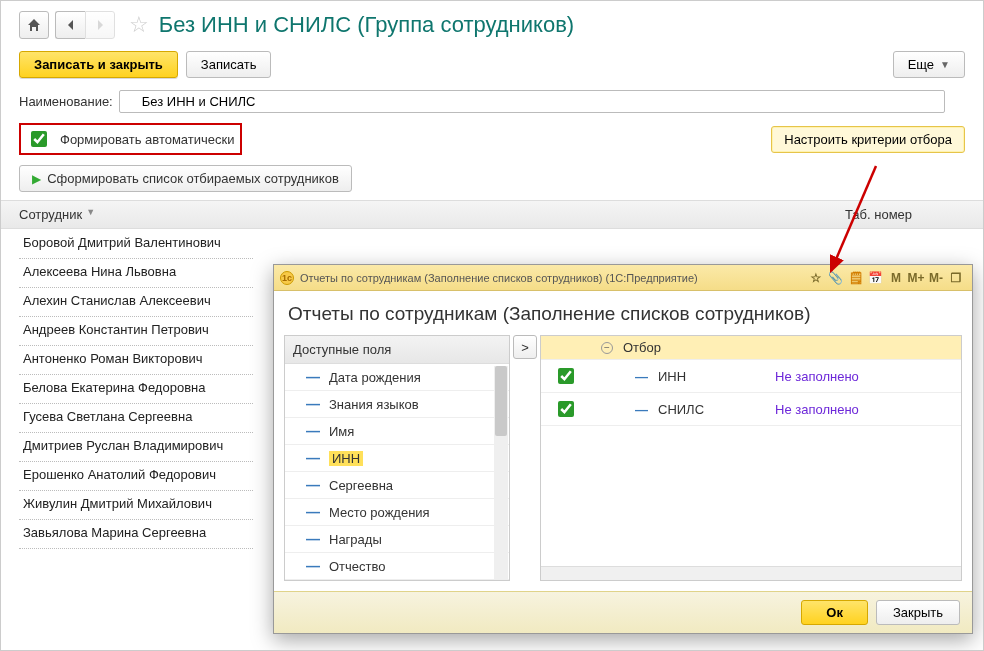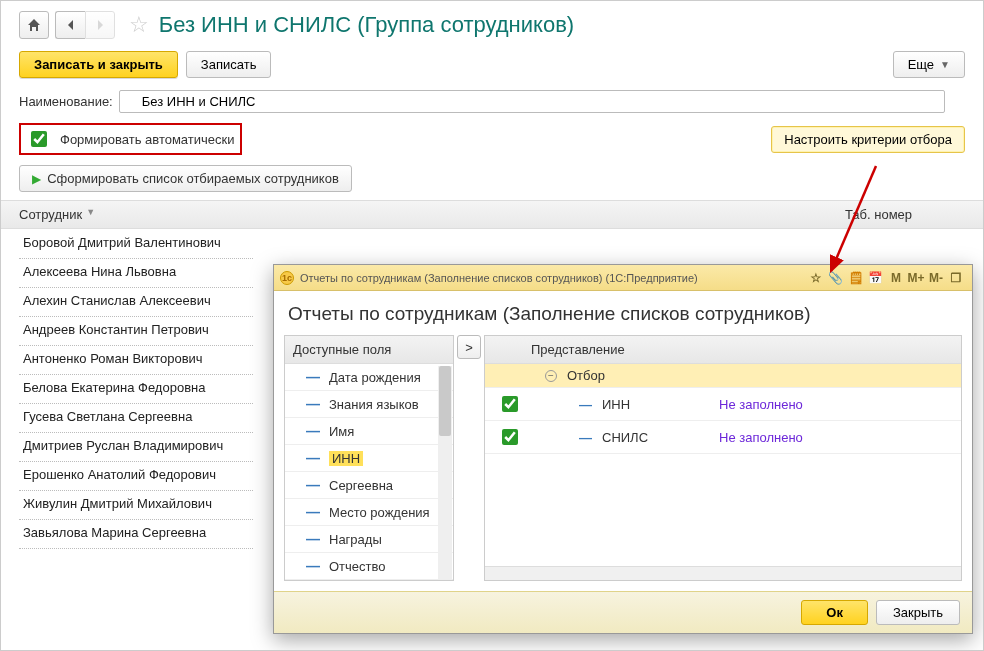--- a/index.html
+++ b/index.html
@@ -36,21 +36,21 @@
   .emp-list { padding: 4px 18px; width: 270px; }
   .emp-row { padding:5px 4px 8px 4px; border-bottom:1px dotted #bcbcbc; color:#222; cursor:default;}
   .emp-row:first-child{ padding-top:2px;}
   .popup { position:absolute; left:272px; top:263px; width:700px; height:370px; border:1px solid #999; background:#fff; box-shadow:0 6px 20px rgba(0,0,0,0.35); display:flex; flex-direction:column;}
   .popup-titlebar { height:26px; background:linear-gradient(#fbe9a8,#f5dd88); border-bottom:1px solid #d8c06a; display:flex; align-items:center; padding:0 6px; font-size:11px; color:#555;}
   .popup-titlebar .logo{ width:14px; height:14px; border-radius:50%; background:#f7c948; border:1px solid #cc9a00; margin-right:6px; display:flex;align-items:center;justify-content:center;font-size:9px;font-weight:bold;color:#a56b00;}
   .popup-titlebar .ttl{flex:1;}
   .popup-titlebar .ticon { width:20px; text-align:center; cursor:pointer; font-size:12px; color:#7a6a2a; font-weight:bold;}
   .popup-head { padding:12px 14px 6px 14px; font-size:19px; color:#333;}
   .popup-body { flex:1; display:flex; gap:0; padding:4px 10px 10px 10px; overflow:hidden; position:relative;}
-  .avail-panel { width:170px; border:1px solid #ccc; display:flex; flex-direction:column;}
+  .avail-panel { width:226px; border:1px solid #ccc; display:flex; flex-direction:column;}
   .panel-header { background:linear-gradient(#f3f3f3,#e7e7e7); padding:6px 8px; border-bottom:1px solid #ddd; font-size:13px;}
   .avail-list { flex:1; overflow-y:auto; }
   .avail-row { display:flex; align-items:center; gap:8px; padding:5px 6px 5px 20px; border-bottom:1px solid #eee; cursor:default;}
   .avail-row .dash{ color:#3a7abc; font-weight:bold; font-size:14px; width:16px; text-align:center;}
   .avail-row.hl span.fld{ background:#ffe05a; padding:0 3px;}
   .scrollbar-stub{ position:absolute; right:1px; top:30px; bottom:1px; width:14px; background:#efefef; }
   .scrollbar-stub .thumb{ position:absolute; top:0; height:70px; left:1px; right:1px; background:#c9c9c9; border-radius:2px;}
   .mid-btn-col { width:30px; display:flex; flex-direction:column; align-items:center; padding-top:0px;}
   .move-btn { width:24px; height:24px; border:1px solid #bbb; background:linear-gradient(#fff,#eee); border-radius:3px; display:flex; align-items:center; justify-content:center; font-size:13px; cursor:pointer;}
   .filter-panel { flex:1; border:1px solid #ccc; position:relative; display:flex; flex-direction:column;}
@@ -202,25 +202,20 @@
             </div>
           </div>
         <div class="scrollbar-stub">
             <div class="thumb"></div>
           </div>
       </div>
       <div class="mid-btn-col">
         <div class="move-btn">&gt;</div>
       </div>
       <div class="filter-panel">
-        <div class="filter-header-row">
-          <div class="c1"></div>
-          <div class="c2">Представление</div>
-          <div class="c3"></div>
-        </div>
         <div class="filter-body" id="filter-body">
           <div class="filter-cat">
             <span class="circ-minus">−</span>
             <span>Отбор</span>
           </div>
         <div class="filter-row">
               <div class="c1">
                 <input type="checkbox" class="chk" checked="" style="">
               </div>
               <div class="c2">

